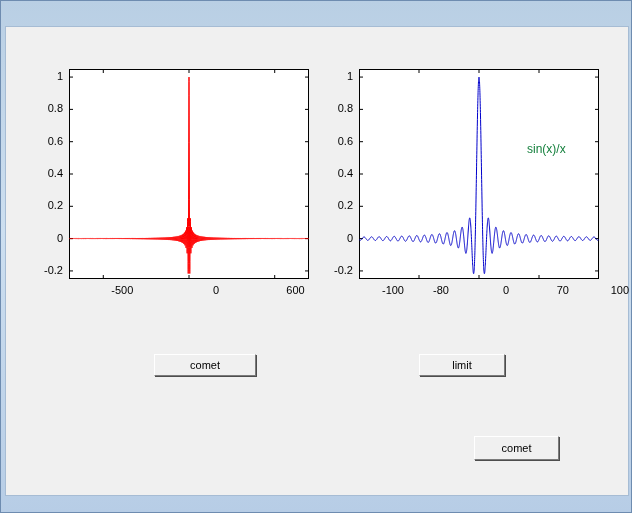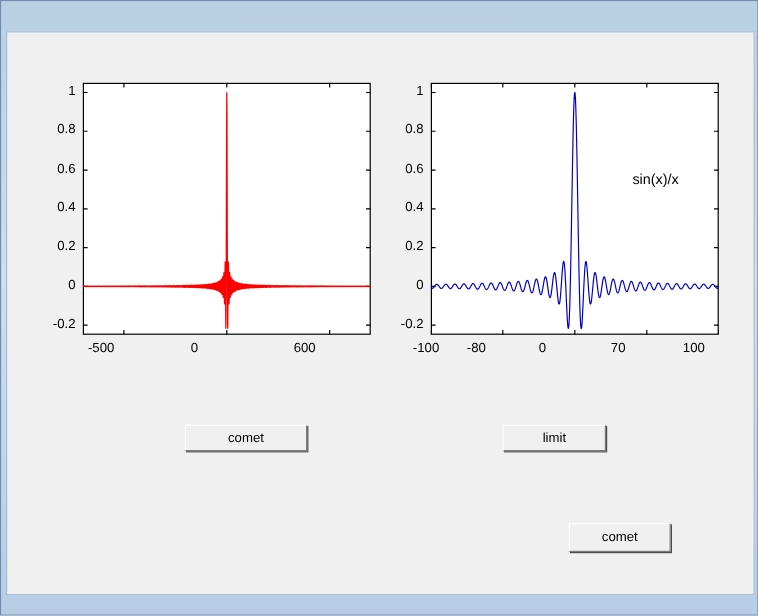--- a/index.html
+++ b/index.html
@@ -137,26 +137,26 @@
     left: 0; top: 0;
   }
   .tick-label {
     position: absolute;
     font-family: "Liberation Sans", sans-serif;
     font-size: 11px;
     color: #000000;
     white-space: nowrap;
   }
   .ytick-label { text-align: right; }
-  .xtick-label { text-align: left; }
+  .xtick-label { text-align: right; }
   .annot {
     position: absolute;
     font-family: "Liberation Sans", sans-serif;
     font-size: 12px;
-    color: #000000;
+    color: #15803d;
     white-space: nowrap;
   }
 
   
   .pushbutton {
     position: absolute;
     background: #f0f0f0;
     border-top: 1px solid #ffffff;
     border-left: 1px solid #ffffff;
     border-right: 1px solid #7b7b7b;

